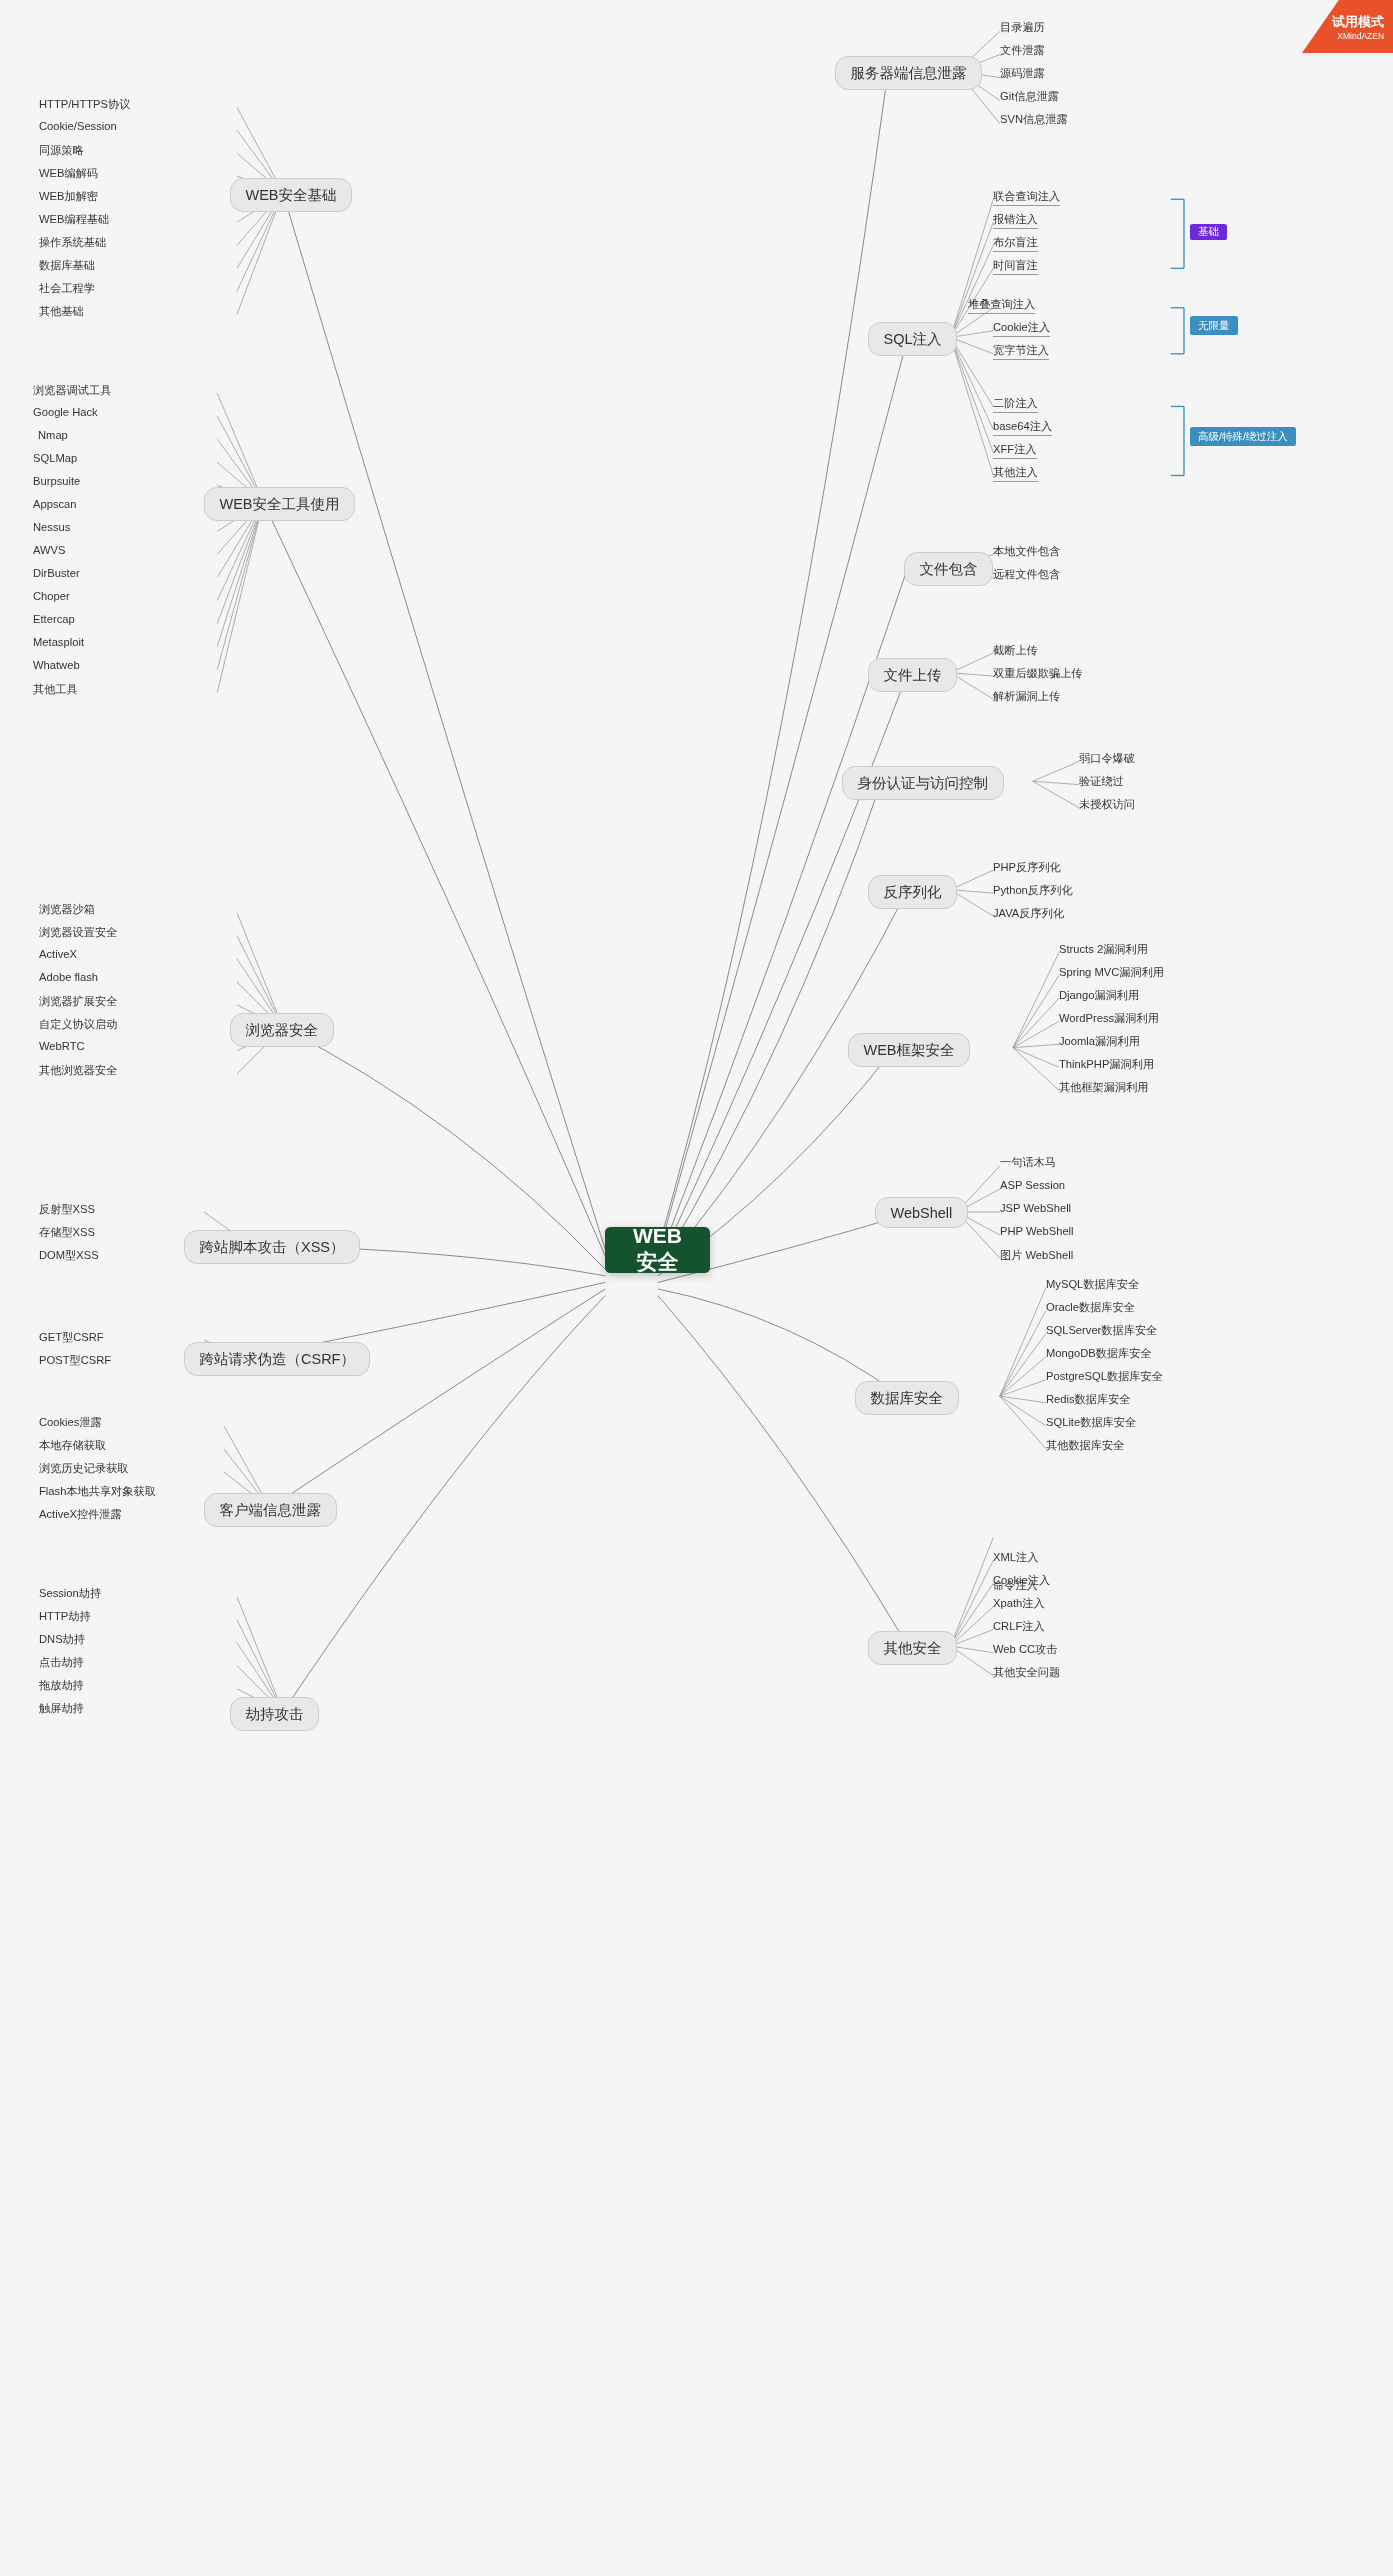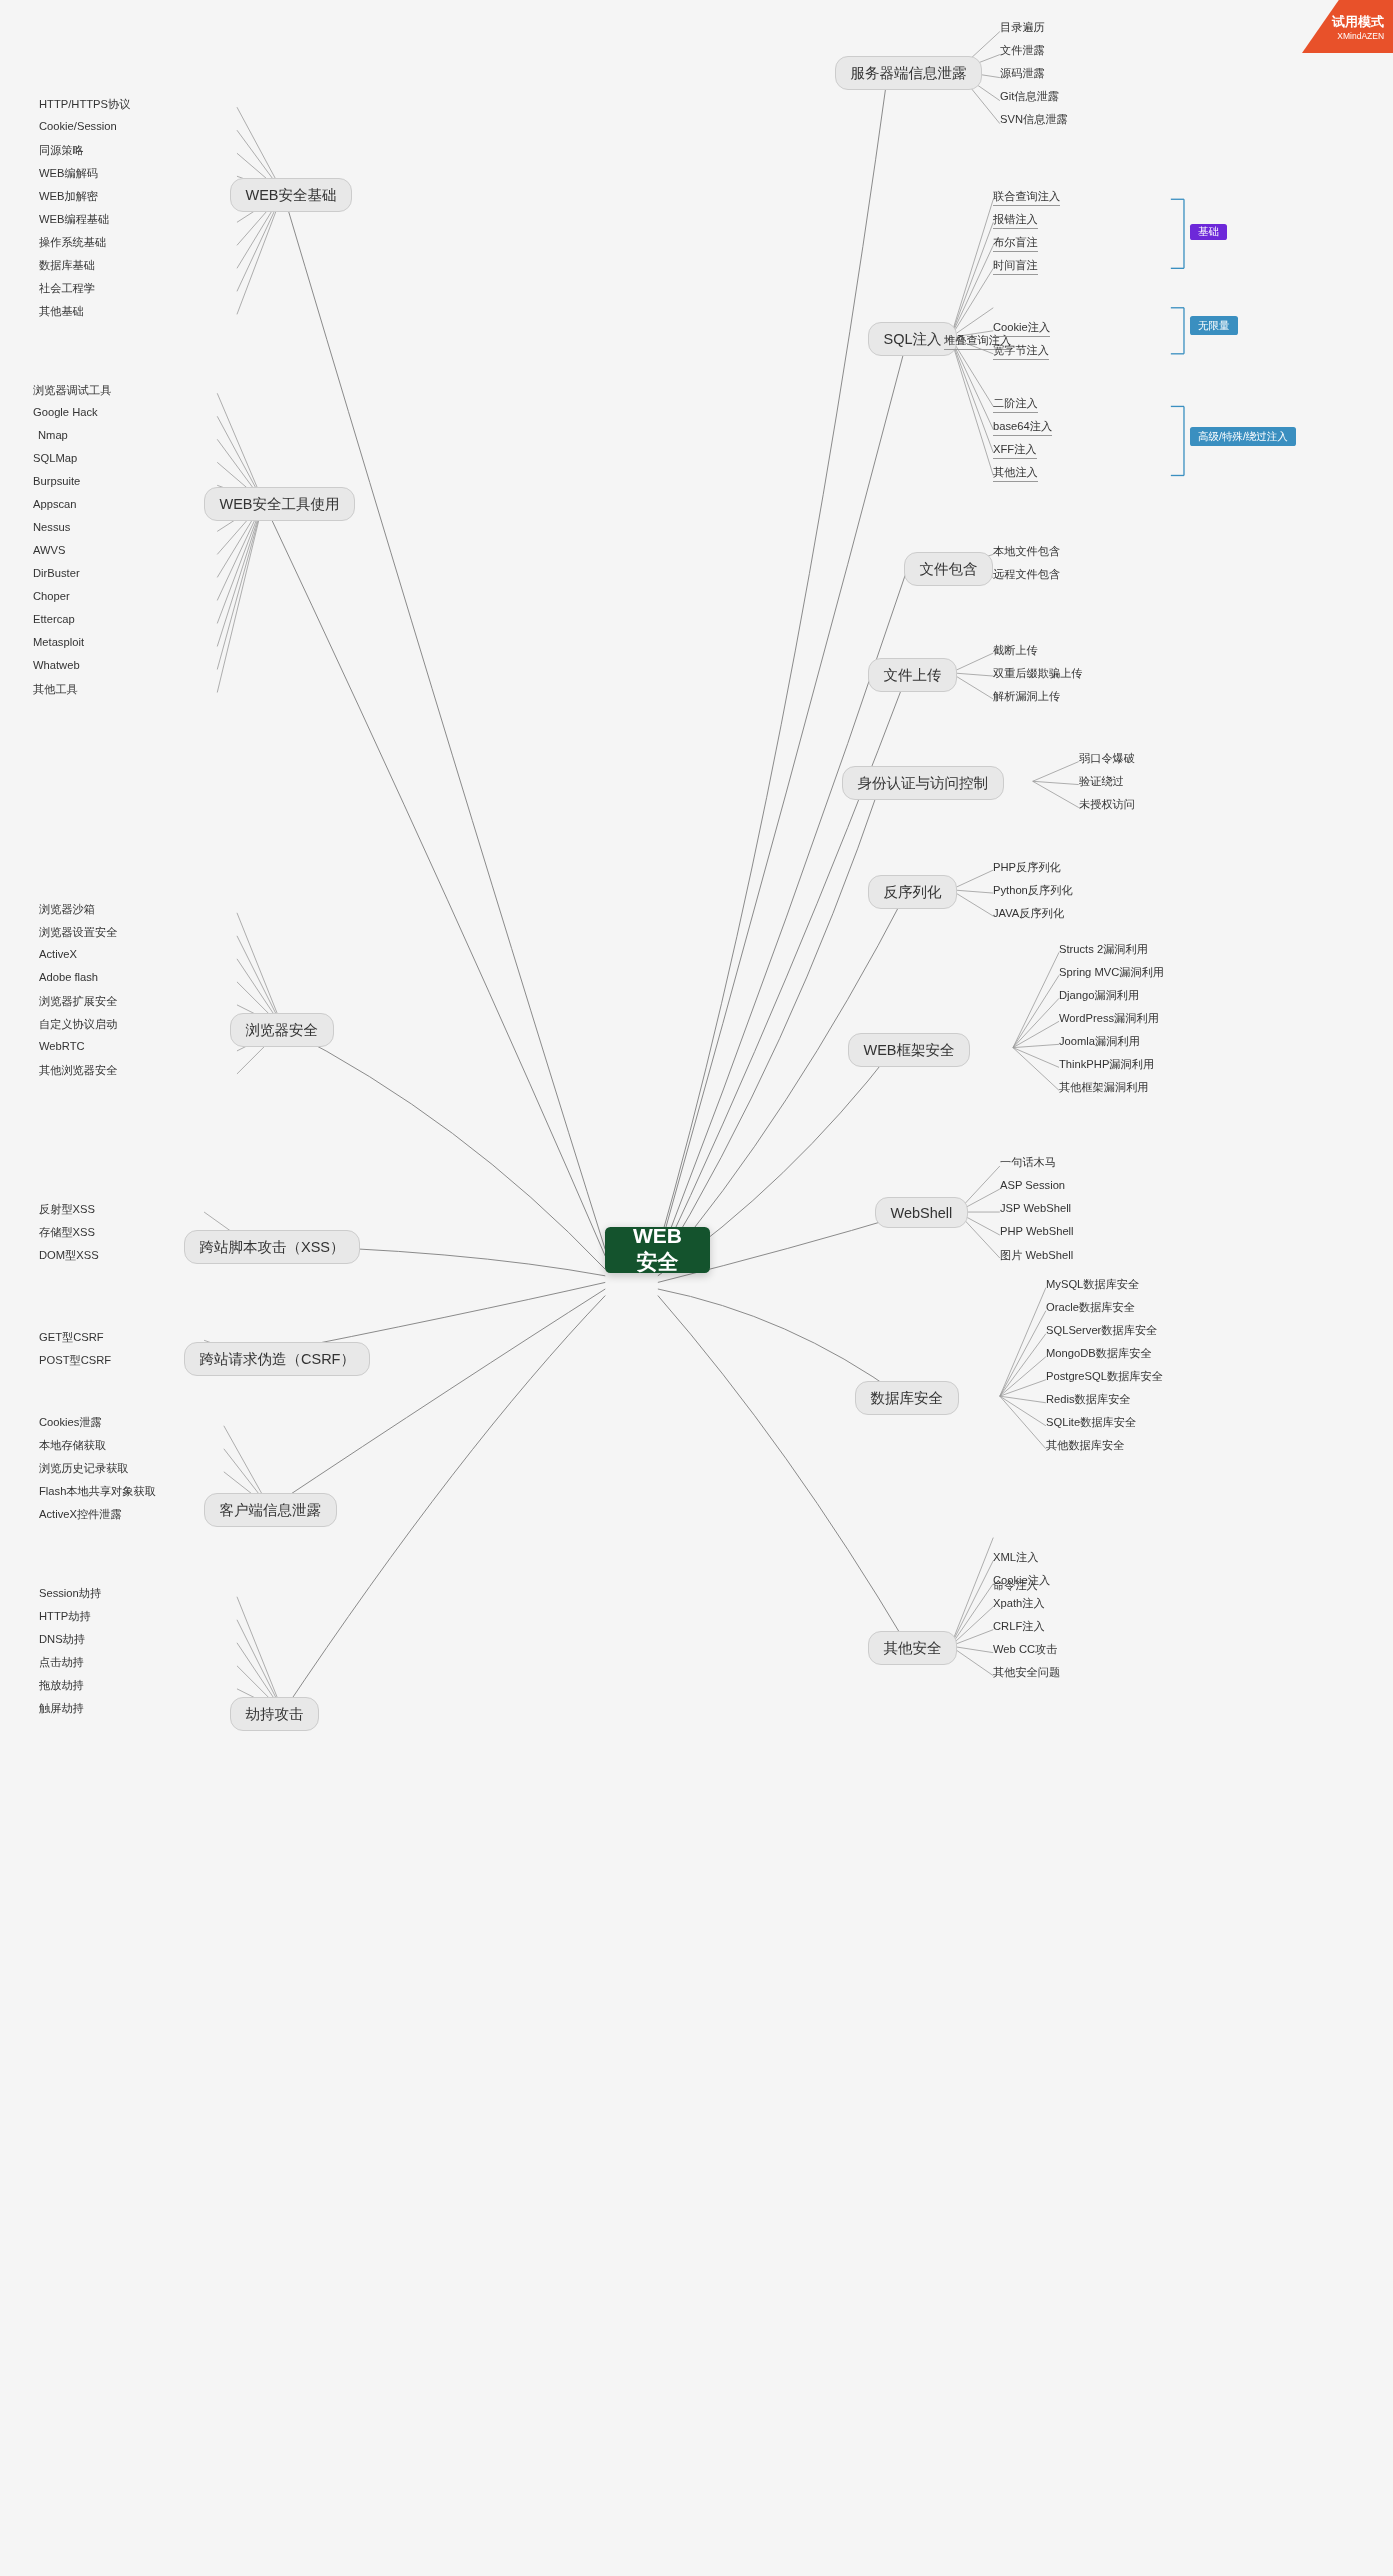--- a/index.html
+++ b/index.html
@@ -405,21 +405,21 @@
       <span>布尔盲注</span>
     </div>
   <div class="node node-leaf node-underline" style="left: 993px; top: 258px;">
       <span>时间盲注</span>
     </div>
 
   <div class="node node-badge-basic" style="left: 1190px; top: 224px;">
     <span>基础</span>
   </div>
 
-  <div class="node node-leaf node-underline" style="left: 944px; top: 297px; margin-top: 36px;">
+  <div class="node node-leaf node-underline" style="left: 968px; top: 297px;">
       <span>堆叠查询注入</span>
     </div>
   <div class="node node-leaf node-underline" style="left: 993px; top: 320px;">
       <span>Cookie注入</span>
     </div>
   <div class="node node-leaf node-underline" style="left: 993px; top: 343px;">
       <span>宽字节注入</span>
     </div>
 
   <div class="node node-badge-unlimited" style="left: 1190px; top: 316px;">

